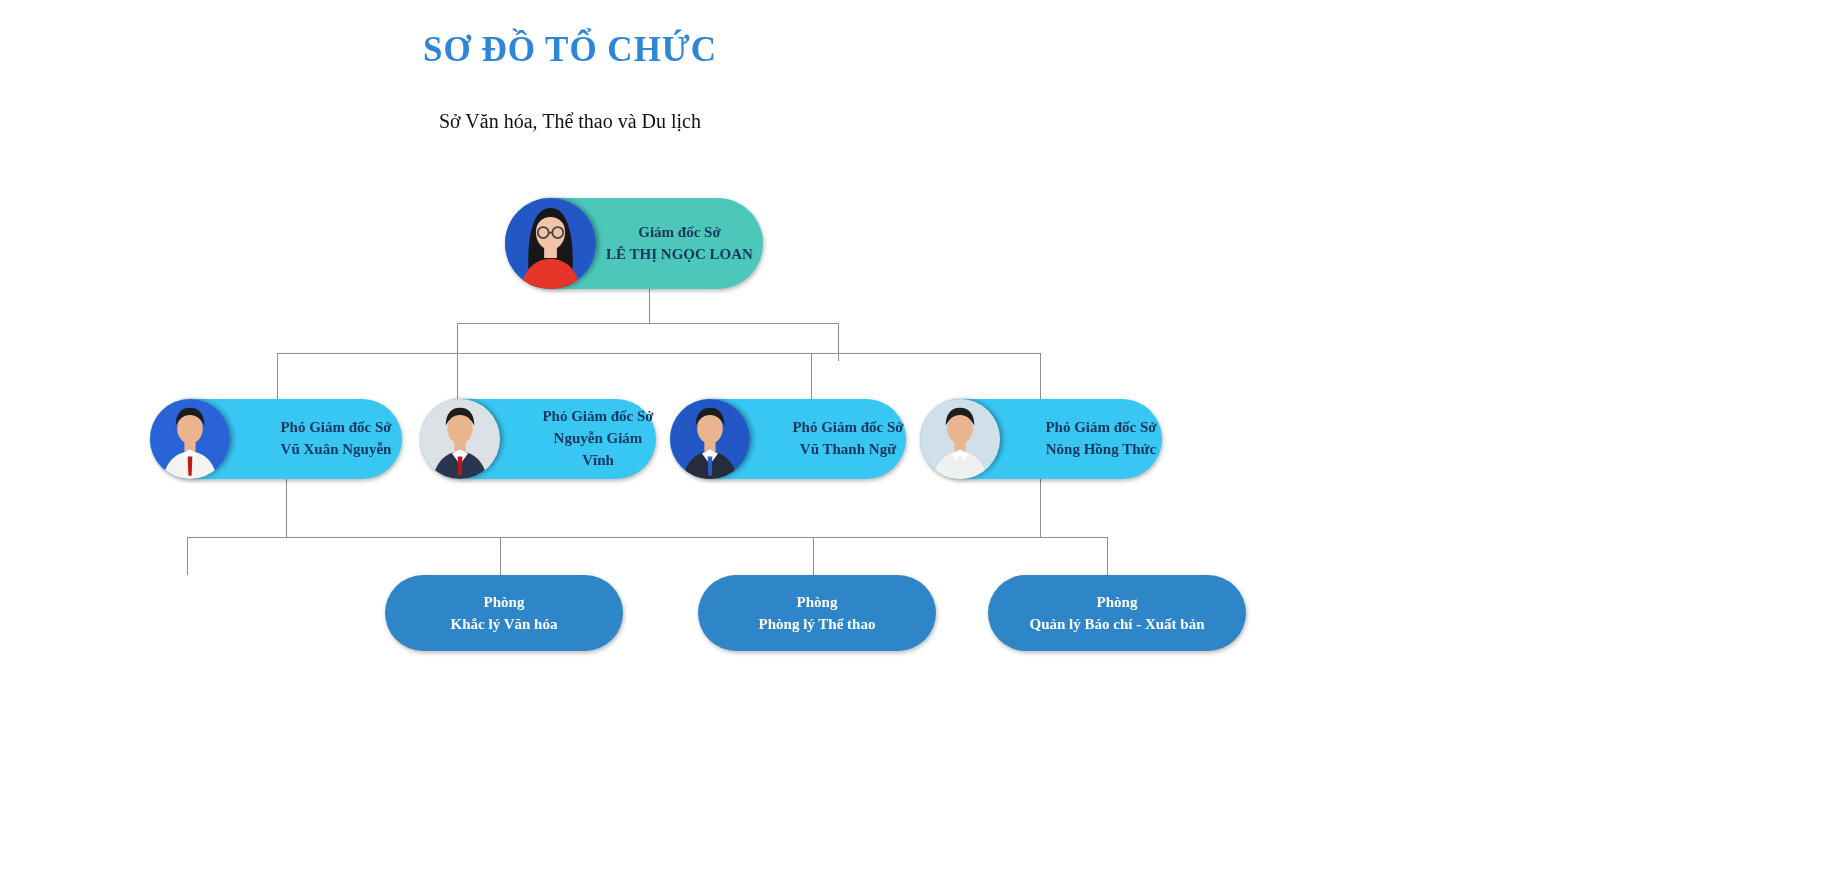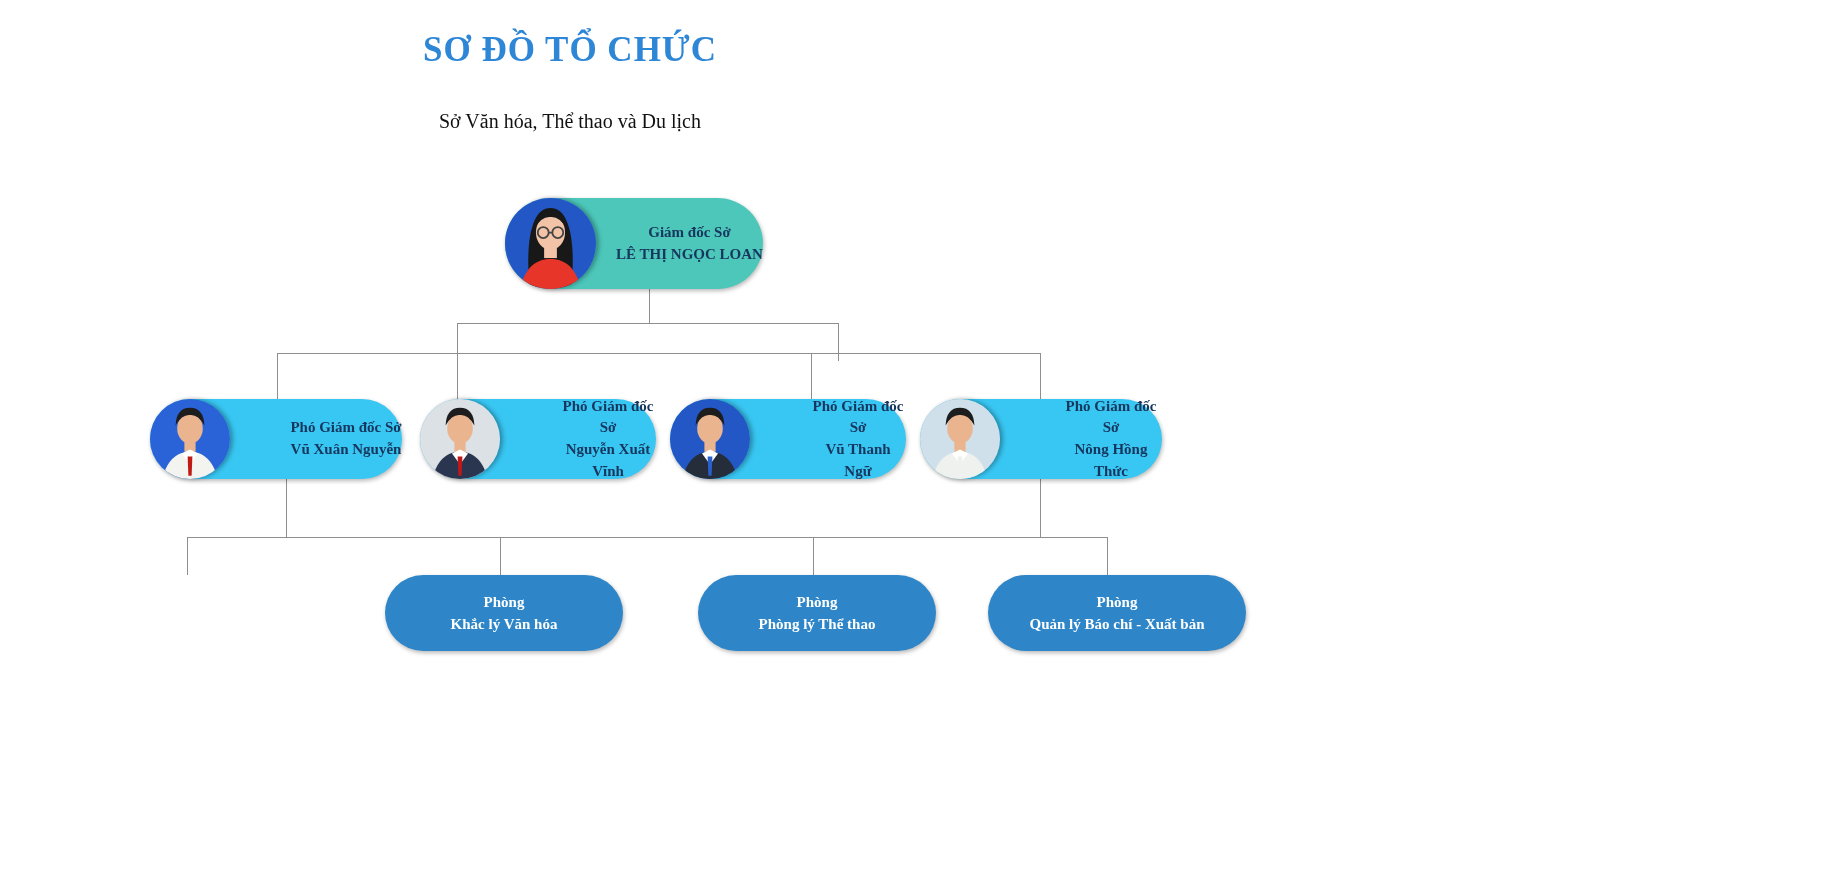--- a/index.html
+++ b/index.html
@@ -29,21 +29,21 @@
   .node{
     position:absolute;border-radius:60px;
     display:flex;align-items:center;justify-content:center;
     box-shadow:1px 2px 4px rgba(0,0,0,0.28);
   }
   .node .txt{
     text-align:center;line-height:1.45;
     color:#17365d;font-weight:700;font-size:15px;
   }
   .node.photo-node{justify-content:flex-start;}
-  .node.photo-node .txt{flex:1;padding-left:20px;}
+  .node.photo-node .txt{flex:1;}
   .photo{
     position:absolute;left:0;top:0;border-radius:50%;overflow:hidden;
     box-shadow:3px 0 4px rgba(0,0,0,0.30);
   }
   .photo svg{display:block;width:100%;height:100%;}
 
   .node.director{background:#4cc7ba;}
   .node.director{left:505px;top:198px;width:258px;height:91px;}
   .node.director .photo{width:91px;height:91px;}
   .node.director .txt{margin-left:91px;font-size:15px;}
@@ -135,21 +135,21 @@
         <rect x="43" y="48" width="14" height="18" fill="#eab48f"></rect>
         <path d="M15,102 C21,74 36,66 50,66 C64,66 79,74 85,102 Z" fill="#2a3550"></path>
         <path d="M40,68 L50,82 L60,68 L50,63 Z" fill="#ffffff"></path>
         <path d="M47,72 L53,72 L52,96 L48,96 Z" fill="#c01818"></path>
         <ellipse cx="50" cy="37" rx="16" ry="19" fill="#eab48f"></ellipse>
         <path d="M32,33 Q33,11 50,11 Q67,11 68,33 Q60,19 50,20 Q40,19 32,33 Z" fill="#1d1d1d"></path>
       </svg>
     </span>
     <div class="txt">
       <div>Phó Giám đốc Sở</div>
-      <div>Nguyễn Xuất Vĩnh</div>
+      <div>Nguyễn Giám Vĩnh</div>
     </div>
   </div>
 
   <div class="node deputy photo-node" id="dep2">
     <span class="photo">
       <svg viewBox="0 0 100 100">
         <rect width="100" height="100" fill="#2257c5"></rect>
         <rect x="43" y="48" width="14" height="18" fill="#eab48f"></rect>
         <path d="M15,102 C21,74 36,66 50,66 C64,66 79,74 85,102 Z" fill="#252d3a"></path>
         <path d="M40,68 L50,82 L60,68 L50,63 Z" fill="#ffffff"></path>

